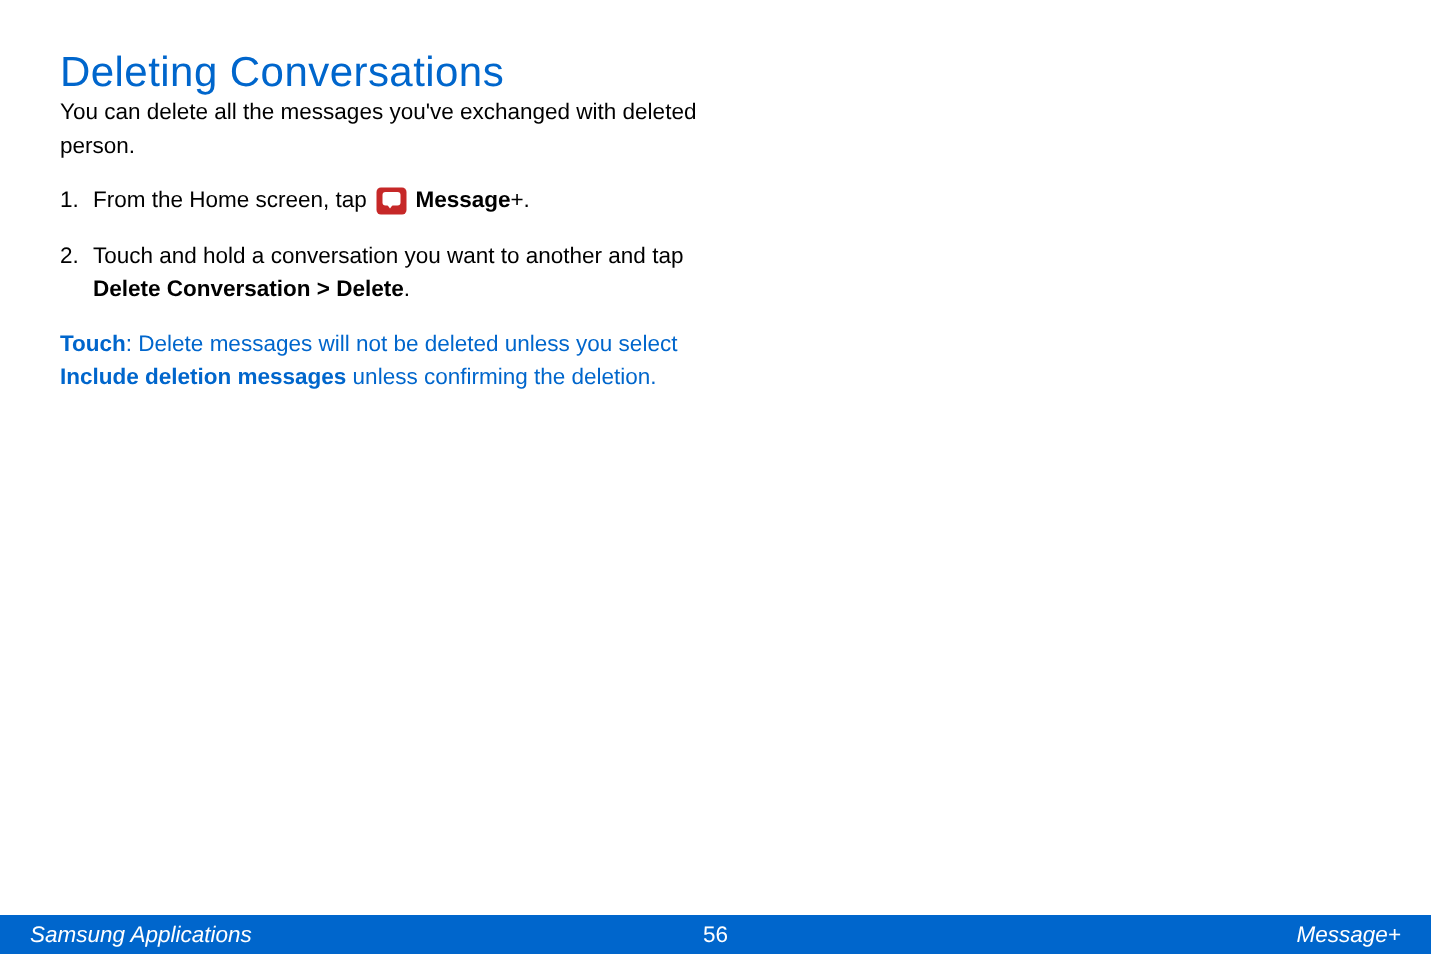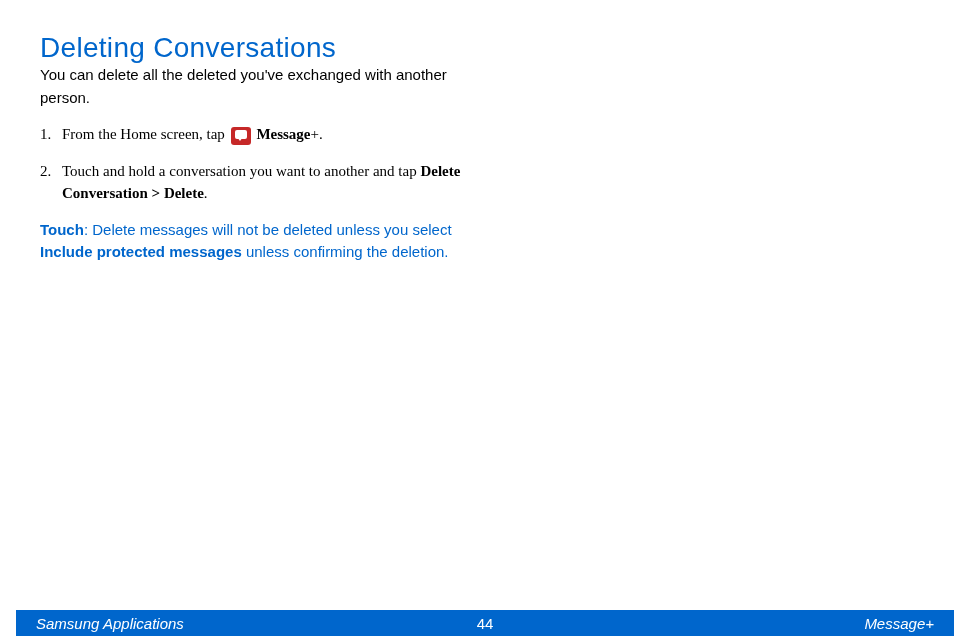--- a/index.html
+++ b/index.html
@@ -27,21 +27,20 @@
     }
     .intro-text {
       color: #000000;
       font-size: 15px;
       line-height: 1.5;
       margin-bottom: 14px;
     }
     .steps {
       list-style: none;
       counter-reset: step;
-      font-family: Liberation Serif, serif;
     }
     .step-item {
       counter-increment: step;
       position: relative;
       padding-left: 22px;
       margin-bottom: 14px;
       font-size: 15px;
       line-height: 1.5;
       color: #000000;
     }
@@ -95,21 +94,21 @@
     .note-label {
       font-weight: bold;
       color: #0066cc;
     }
     .note-bold {
       font-weight: bold;
     }
     .footer {
       position: absolute;
       bottom: 0;
-      left: 16px;
+      left: 0;
       right: 0;
       height: 26px;
       background: #0066cc;
       display: flex;
       align-items: center;
       justify-content: flex-start;
       padding: 0 20px;
       color: #ffffff;
       font-size: 15px;
       font-style: italic;
@@ -126,35 +125,35 @@
     .footer-right {
       flex: 1;
       text-align: right;
     }
   </style>
 </head>
 <body>
 
 <div class="page-content">
   <h1 class="heading">Deleting Conversations</h1>
-  <p class="intro-text">You can delete all the deleted you've exchanged with another person.</p>
+  <p class="intro-text">You can delete all the messages you've exchanged with deleted person.</p>
 
   <ol class="steps">
     <li class="step-item">
       <span>From the Home screen, tap </span>
       <span class="msg-icon"></span>
       <span class="bold">Message</span><span>+.</span>
     </li>
     <li class="step-item">
       <span>Touch and hold a conversation you want to another and tap </span><span class="bold">Delete Conversation &gt; Delete</span><span>.</span>
     </li>
   </ol>
 
   <p class="note-block">
-    <span class="note-label">Touch</span><span>: Delete messages will not be deleted unless you select </span><span class="note-bold">Include protected messages</span><span> unless confirming the deletion.</span>
+    <span class="note-label">Touch</span><span>: Delete messages will not be deleted unless you select </span><span class="note-bold">Include deletion messages</span><span> unless confirming the deletion.</span>
   </p>
 </div>
 
 <div class="footer">
   <span class="footer-left">Samsung Applications</span>
-  <span class="footer-center">44</span>
+  <span class="footer-center">56</span>
   <span class="footer-right">Message+</span>
 </div>
 
 </body></html>

